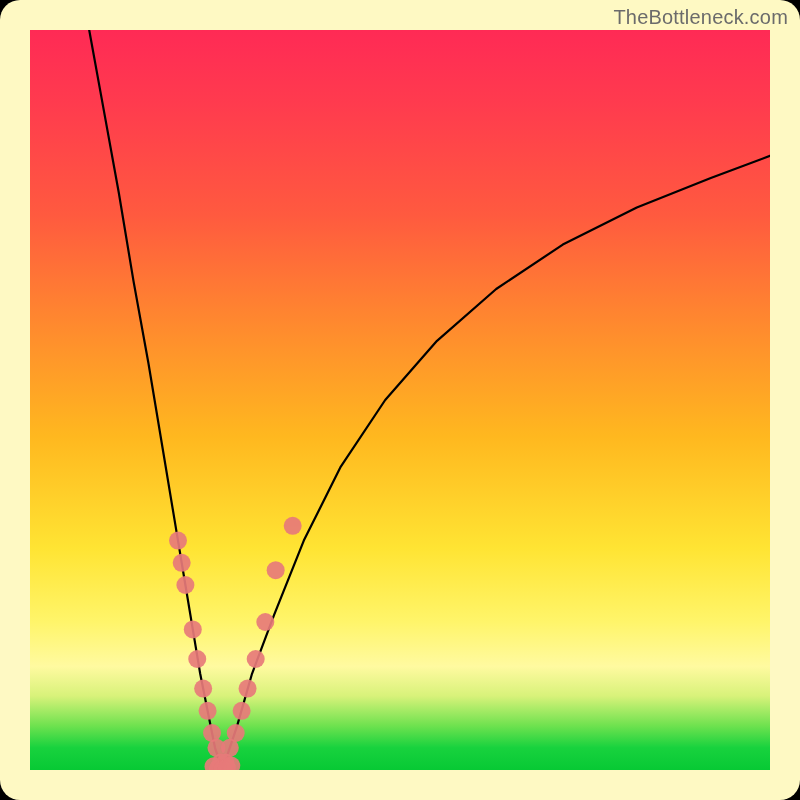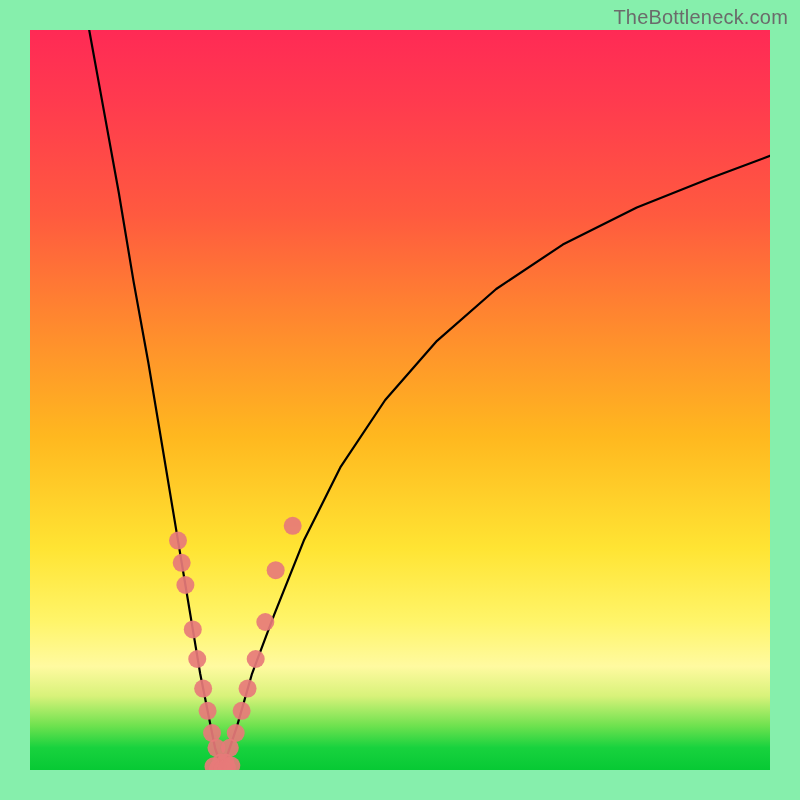--- a/index.html
+++ b/index.html
@@ -7,21 +7,22 @@
     padding: 0;
     width: 800px;
     height: 800px;
     overflow: hidden;
     background: #000;
     font-family: Arial, Helvetica, sans-serif;
   }
   .frame {
     position: absolute;
     inset: 0;
-    background: #86efac;
+    background: #fef9c3;
+    border-radius: 20px;
   }
   .plot-area {
     position: absolute;
     left: 30px;
     top: 30px;
     width: 740px;
     height: 740px;
     
     background: linear-gradient(
       to bottom,

